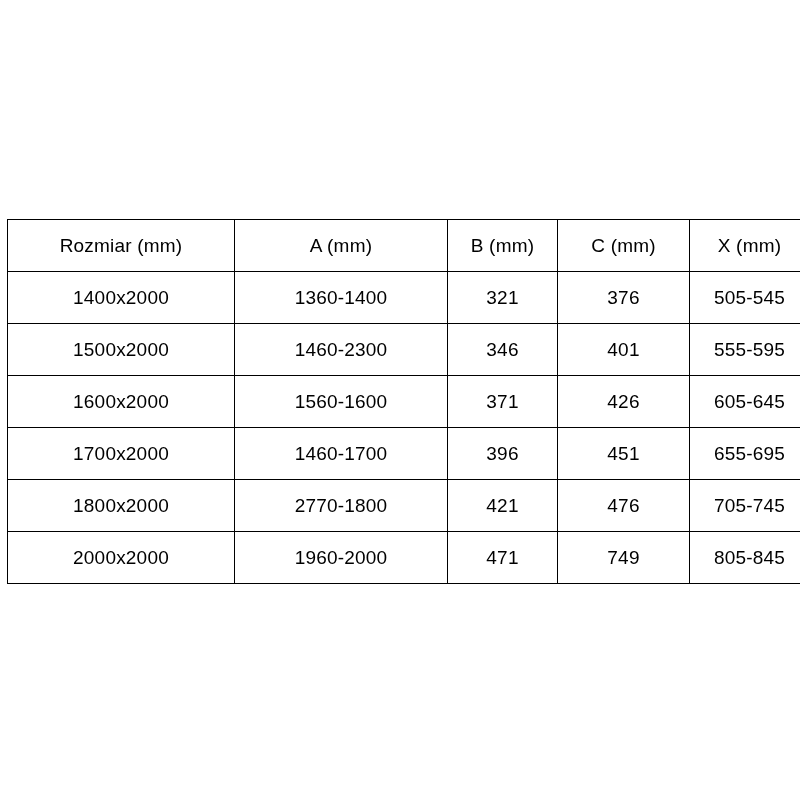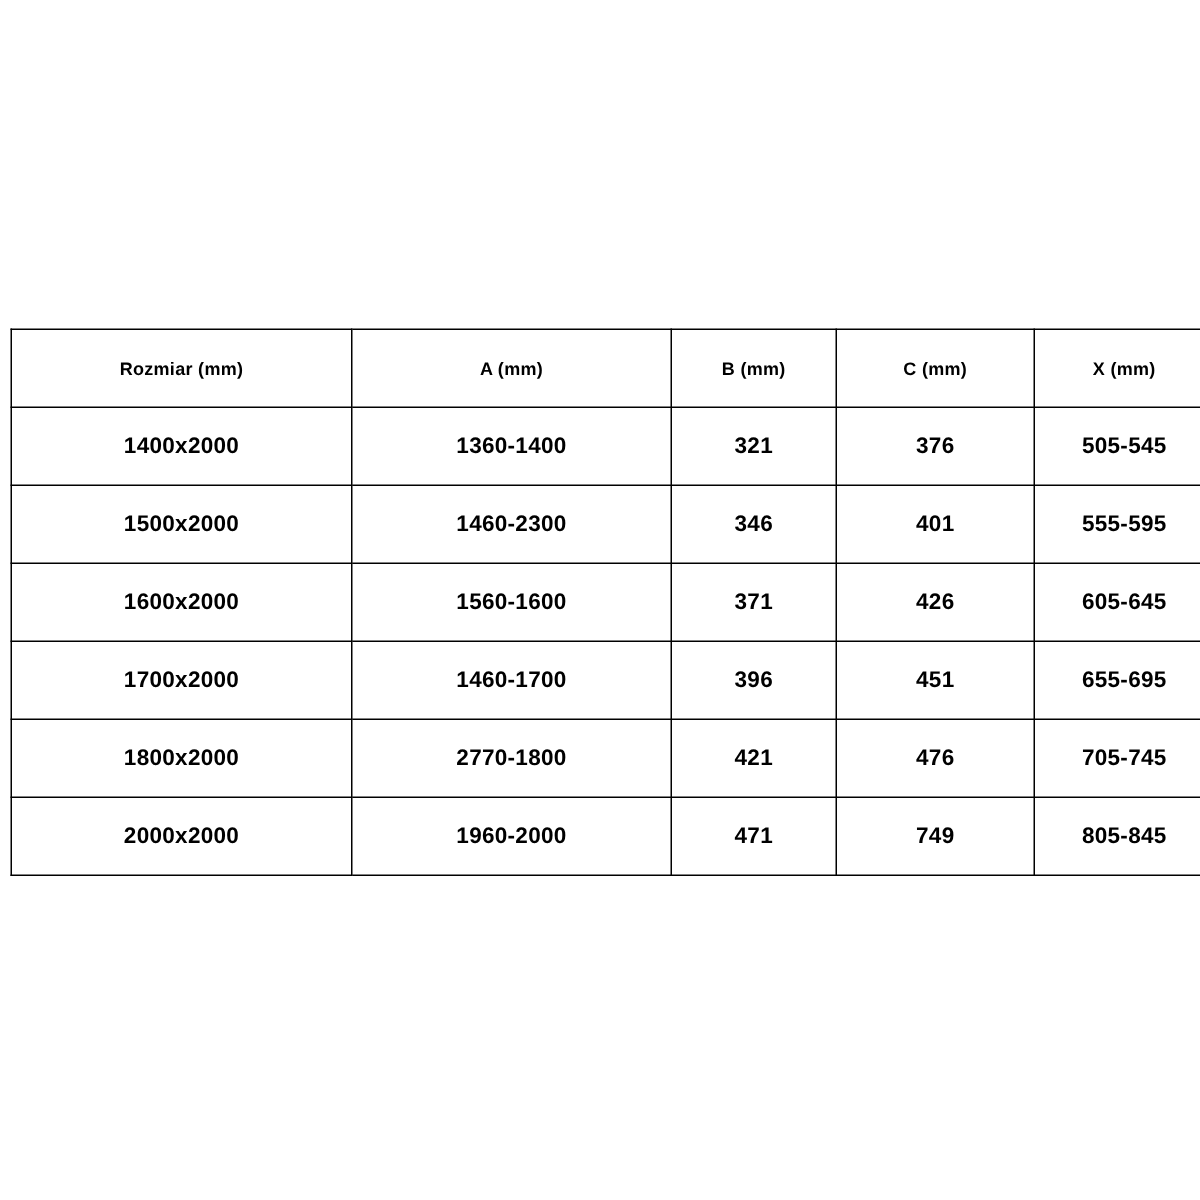--- a/index.html
+++ b/index.html
@@ -24,28 +24,28 @@
     border-collapse: collapse;
     width: 785px;
     margin-left: 7px;
     table-layout: fixed;
   }
   table.spec-table td {
     border: 1px solid #000000;
     text-align: center;
     vertical-align: middle;
     height: 51px;
-    font-weight: bold;
-    font-size: 15px;
+    font-weight: normal;
+    font-size: 19px;
     letter-spacing: 0.2px;
     padding: 0;
   }
   table.spec-table tr.header-row td {
-    font-size: 12px;
-    font-weight: bold;
+    font-size: 19px;
+    font-weight: normal;
   }
   
   col.c0 { width: 227px; }
   col.c1 { width: 213px; }
   col.c2 { width: 110px; }
   col.c3 { width: 132px; }
   col.c4 { width: 120px; }
 </style>
 </head>
 <body>

